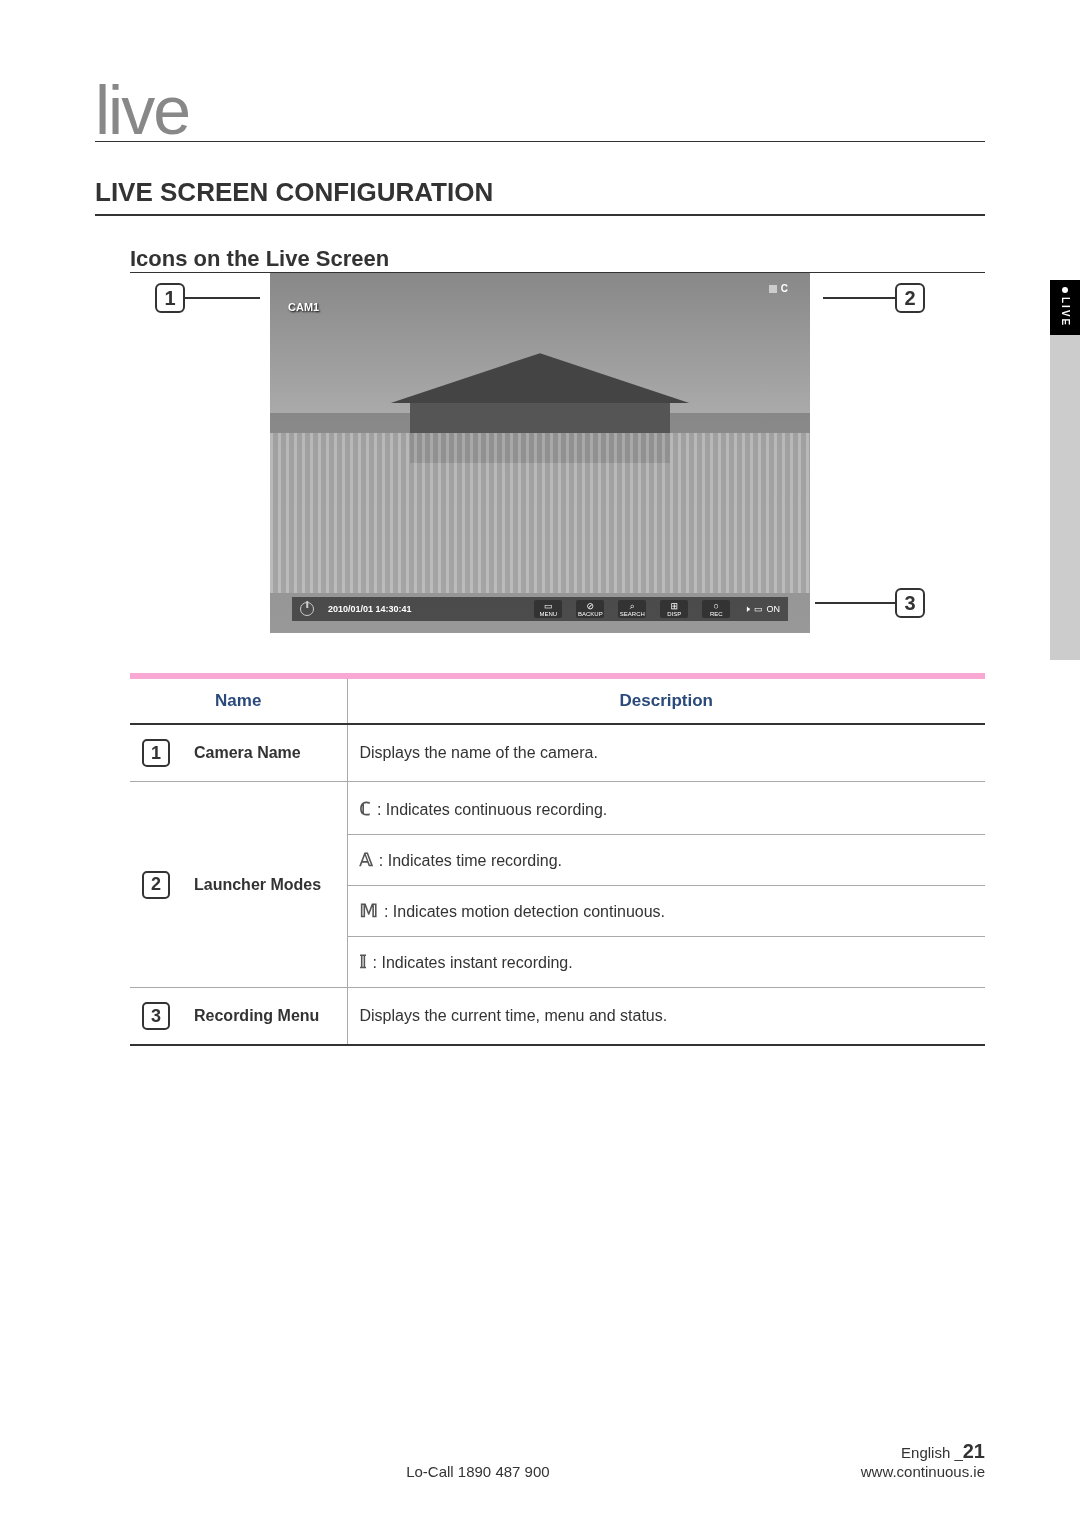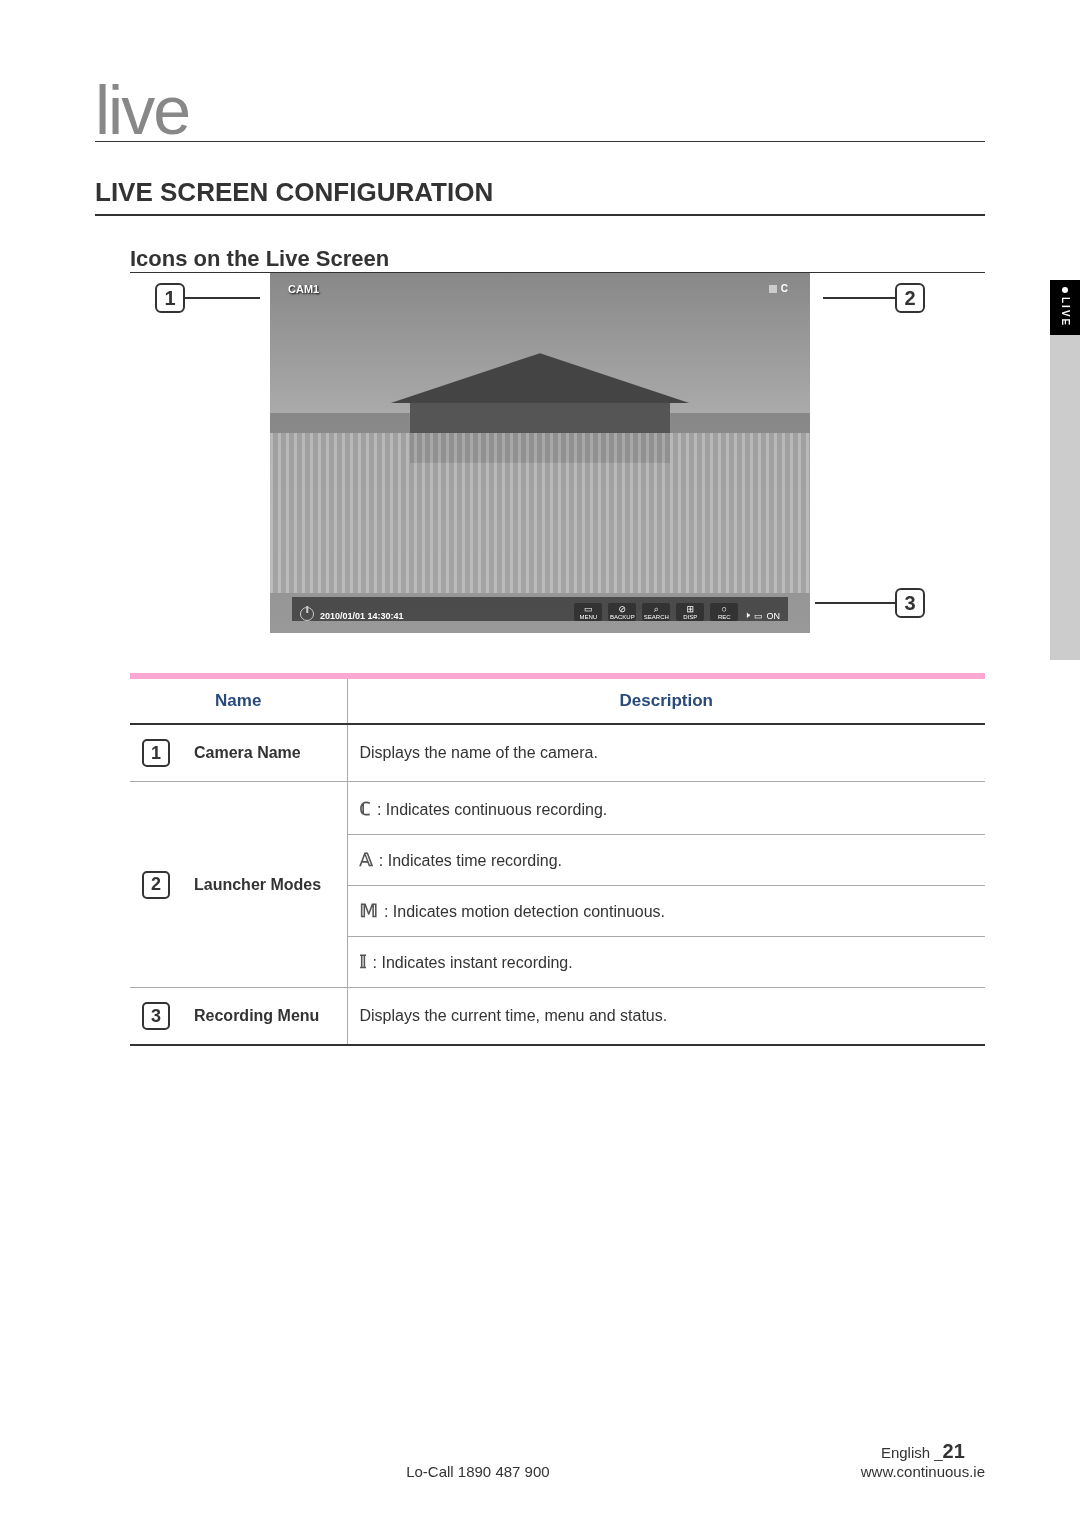--- a/index.html
+++ b/index.html
@@ -90,21 +90,21 @@
       position: absolute;
       bottom: 40px;
       left: 0;
       right: 0;
       height: 160px;
       background: repeating-linear-gradient(90deg, #ccc 0px, #ccc 3px, #aaa 3px, #aaa 8px);
       opacity: 0.7;
     }
     .cam-label {
       position: absolute;
-      top: 10px;
+      top: 28px;
       left: 18px;
       color: #fff;
       font-size: 11px;
       font-weight: bold;
       text-shadow: 1px 1px 2px #000;
     }
     .rec-indicator {
       position: absolute;
       top: 10px;
       right: 22px;
@@ -121,23 +121,23 @@
       background: #ccc;
     }
     .launcher-bar {
       position: absolute;
       bottom: 12px;
       left: 22px;
       right: 22px;
       height: 24px;
       background: rgba(0,0,0,0.5);
       display: flex;
-      align-items: flex-end;
+      align-items: center;
       padding: 0 8px;
-      gap: 6px;
+      gap: 14px;
     }
     .launcher-power {
       width: 14px;
       height: 14px;
       border: 1.5px solid #ccc;
       border-radius: 50%;
       position: relative;
     }
     .launcher-power::after {
       content: '';
@@ -324,21 +324,21 @@
       display: flex;
       justify-content: space-between;
       align-items: flex-end;
       font-size: 15px;
       color: #333;
     }
     .footer-center {
       text-align: center;
     }
     .footer-right {
-      text-align: center;
+      text-align: right;
     }
     .page-num {
       font-size: 20px;
       font-weight: bold;
     }
   </style>
 </head>
 <body>
 
 <div class="page">

